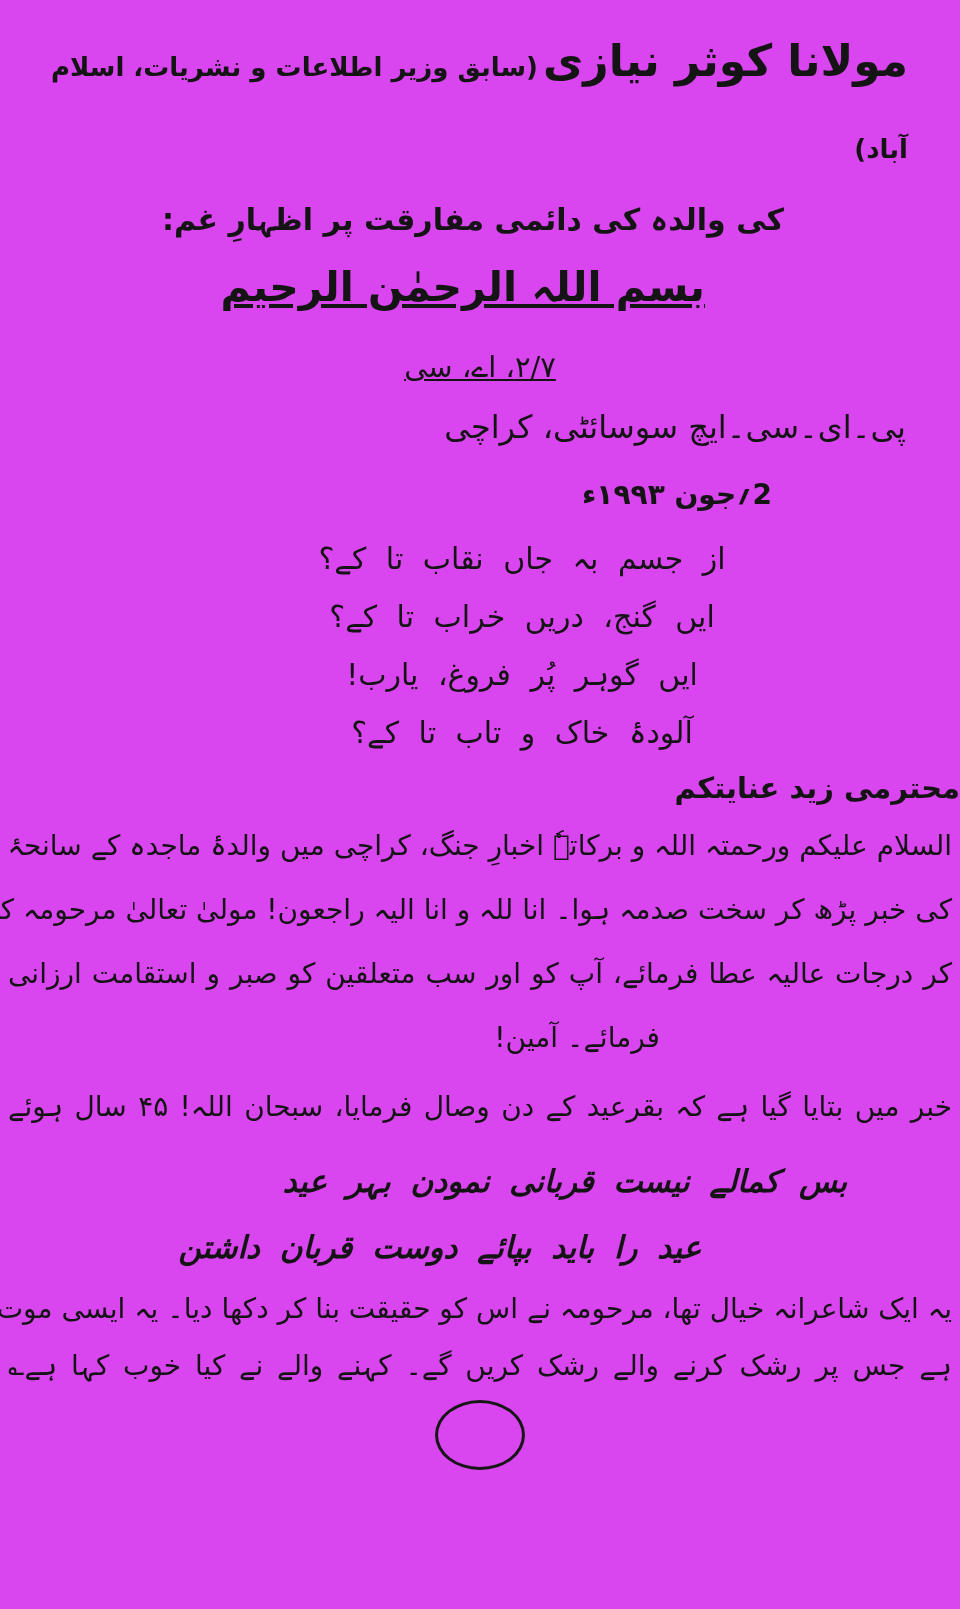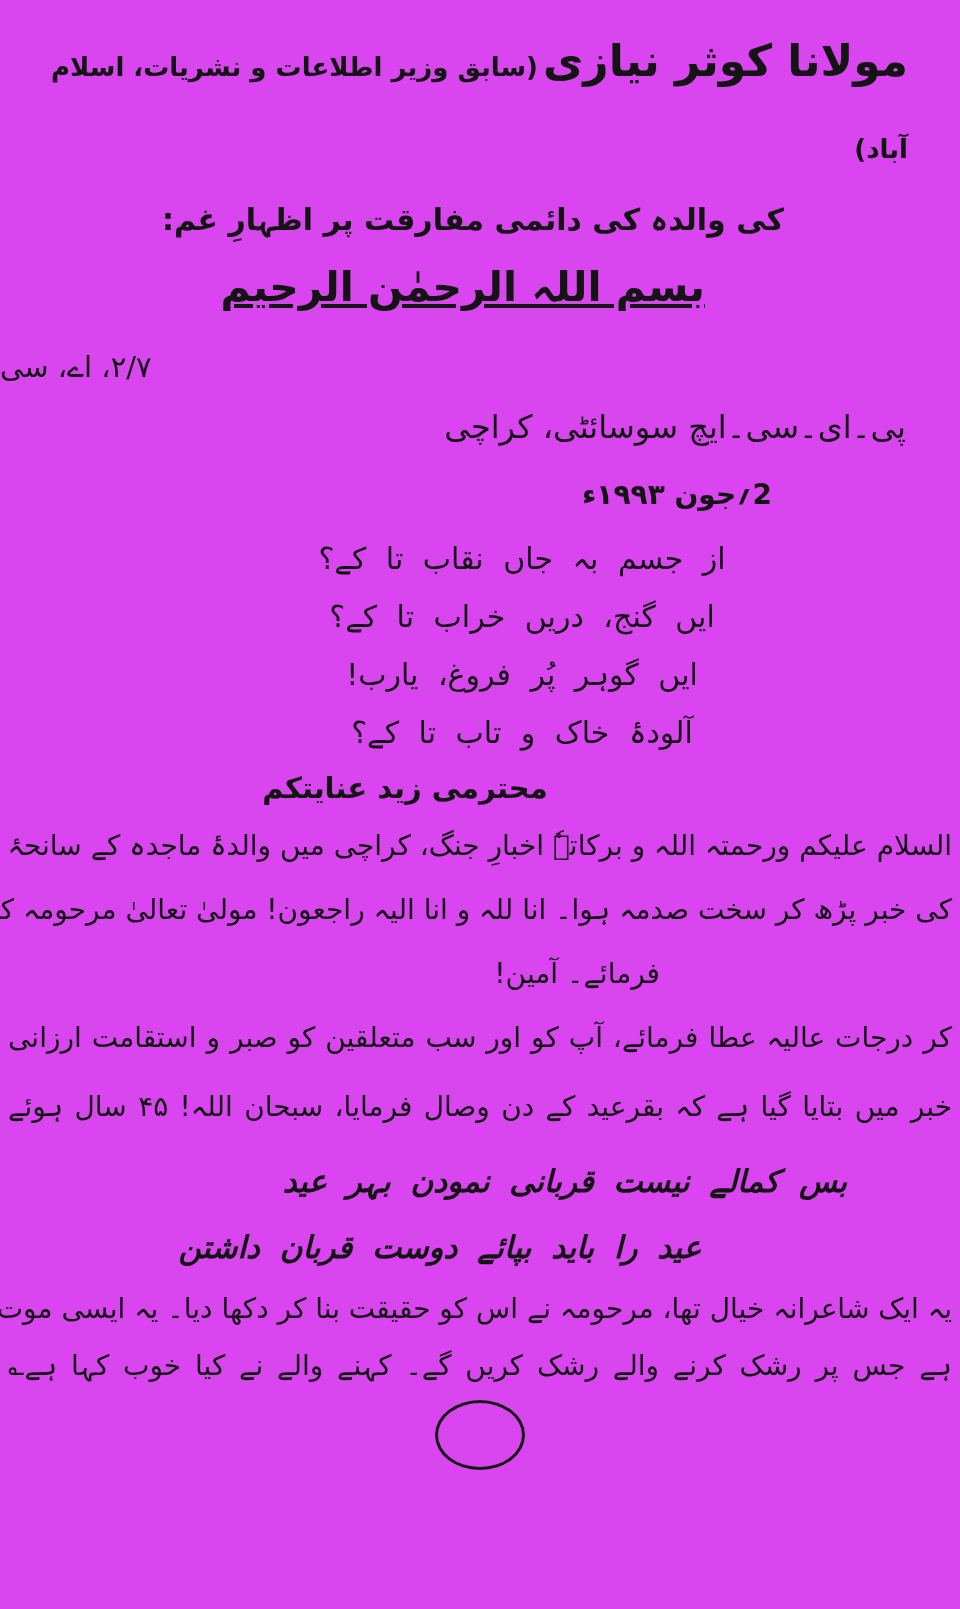--- a/index.html
+++ b/index.html
@@ -16,27 +16,27 @@
   }
   .line{white-space:nowrap;}
   
   .title-line{margin-top:22px;padding-left:20px;padding-right:52px;text-align:right;line-height:78px;}
   .t-title{font-size:44px;font-weight:bold;letter-spacing:-1px;}
   .t-anno{font-size:26px;font-weight:bold;}
   .subtitle{padding-right:14px;text-align:center;font-size:30px;line-height:56px;font-weight:bold;}
   .bismillah{margin-top:8px;padding-right:255px;text-align:right;font-size:41px;line-height:62px;font-weight:bold;text-decoration:underline;}
   
   .addr{margin-top:20px;}
-  .addr-1{text-align:left;font-size:29px;line-height:58px;}
+  .addr-1{text-align:center;font-size:29px;line-height:58px;text-decoration:underline;}
   .addr-2{padding-right:54px;text-align:right;font-size:32px;line-height:62px;}
   .addr-date{margin-top:12px;padding-right:188px;text-align:right;font-size:28px;line-height:50px;font-weight:bold;}
   
   .quatrain{margin-top:10px;position:relative;left:42px;}
   .quatrain .line{text-align:center;font-size:30px;line-height:58px;word-spacing:10px;}
-  .salutation{padding-right:150px;text-align:center;font-size:29px;line-height:52px;font-weight:bold;}
+  .salutation{text-align:right;font-size:29px;line-height:52px;font-weight:bold;}
   
   .para .line{
     font-size:28px;line-height:64px;padding:0 8px;
     text-align:justify;text-align-last:justify;
   }
   .para .end-right{text-align:right;text-align-last:right;padding-right:300px;}
   .para .end-left{text-align:left;text-align-last:left;padding-left:95px;}
   .p2{margin-top:6px;}
   .p2 .line{line-height:62px;}
   .p3 .line{line-height:57px;}
@@ -82,22 +82,22 @@
     <div class="line">ایں گنج، دریں خراب تا کے؟</div>
     <div class="line">ایں گوہر پُر فروغ، یارب!</div>
     <div class="line">آلودۂ خاک و تاب تا کے؟</div>
   </div>
 
   <div class="salutation line">محترمی زید عنایتکم</div>
 
   <div class="para p1">
     <div class="line">السلام علیکم ورحمتہ اللہ و برکاتہٗ اخبارِ جنگ، کراچی میں والدۂ ماجدہ کے سانحۂ ارتحال</div>
     <div class="line">کی خبر پڑھ کر سخت صدمہ ہوا۔ انا للہ و انا الیہ راجعون! مولیٰ تعالیٰ مرحومہ کی مغفرت فرما</div>
+    <div class="line">کر درجات عالیہ عطا فرمائے، آپ کو اور سب متعلقین کو صبر و استقامت ارزانی</div>
     <div class="line end-right">فرمائے۔ آمین!</div>
-    <div class="line">کر درجات عالیہ عطا فرمائے، آپ کو اور سب متعلقین کو صبر و استقامت ارزانی</div>
   </div>
 
   <div class="para p2">
     <div class="line">خبر میں بتایا گیا ہے کہ بقرعید کے دن وصال فرمایا، سبحان اللہ! ۴۵ سال ہوئے</div>
   </div>
 
   <div class="couplet c1">
     <div class="line c1-l1">بس کمالے نیست قربانی نمودن بہر عید</div>
     <div class="line c1-l2">عید را باید بپائے دوست قربان داشتن</div>
   </div>

